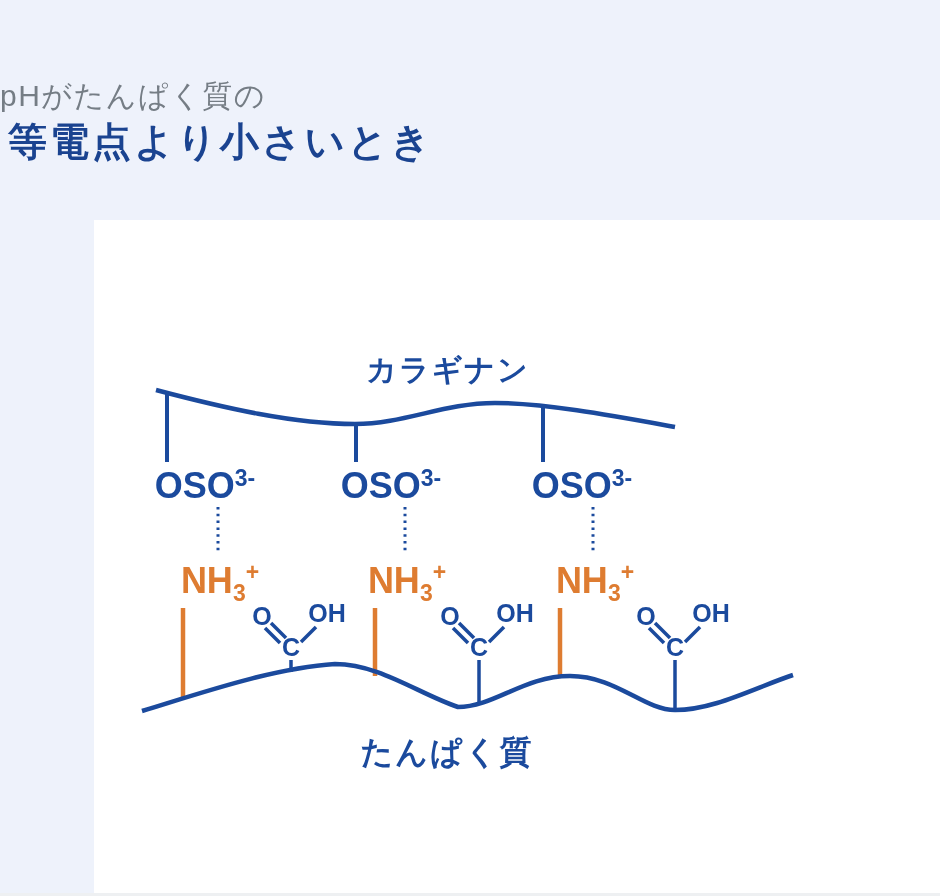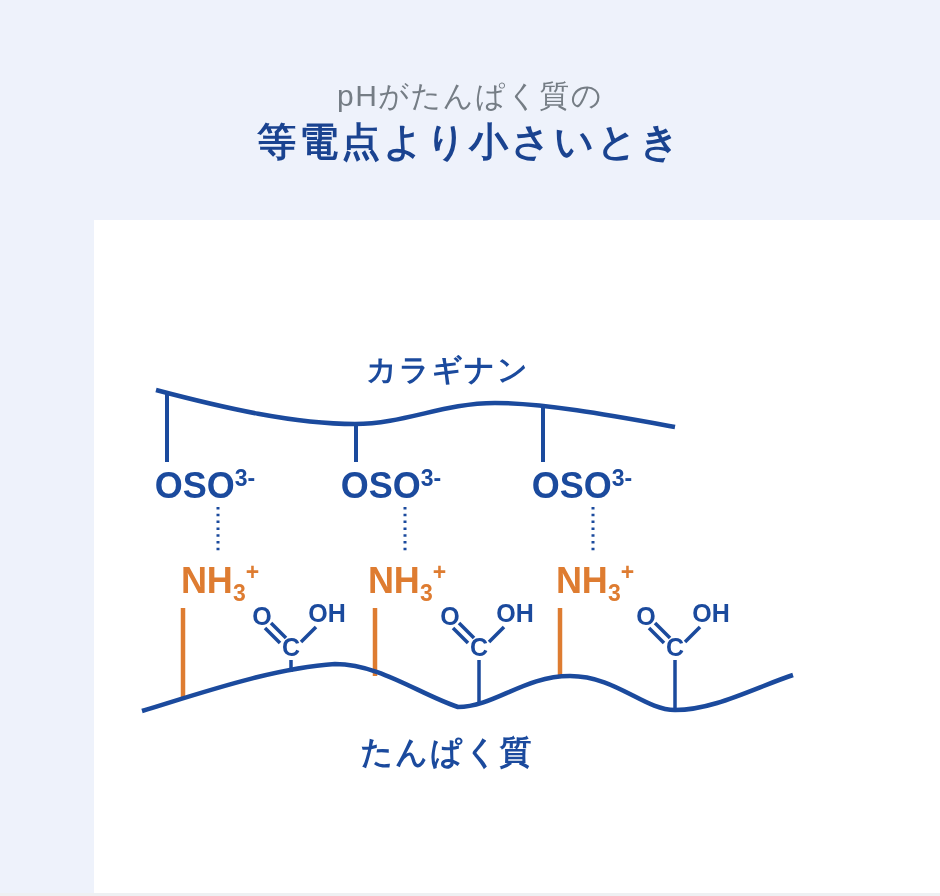--- a/index.html
+++ b/index.html
@@ -15,36 +15,37 @@
   html,body{width:940px;height:896px;}
   body{
     position:relative;
     background:var(--background);
     font-family:"Liberation Sans","DejaVu Sans",sans-serif;
     overflow:hidden;
   }
   .title-block{
     position:absolute;
     top:81px;left:0;width:940px;
-    text-align:center;
+    text-align:left;
   }
   .title-line1{
     font-size:30px;
     line-height:30px;
     letter-spacing:1.5px;
     color:var(--title-gray);
     font-weight:400;
   }
   .title-line2{
     margin-top:11px;
     font-size:39px;
     line-height:40px;
     letter-spacing:3px;
     color:var(--title-blue);
     font-weight:bold;
+    padding-left:8px;
   }
   .card{
     position:absolute;
     left:94px;top:220px;
     width:850px;height:676px;
     background:var(--card);
   }
   .bottom-edge{
     position:absolute;
     left:0;bottom:0;width:940px;height:3px;

